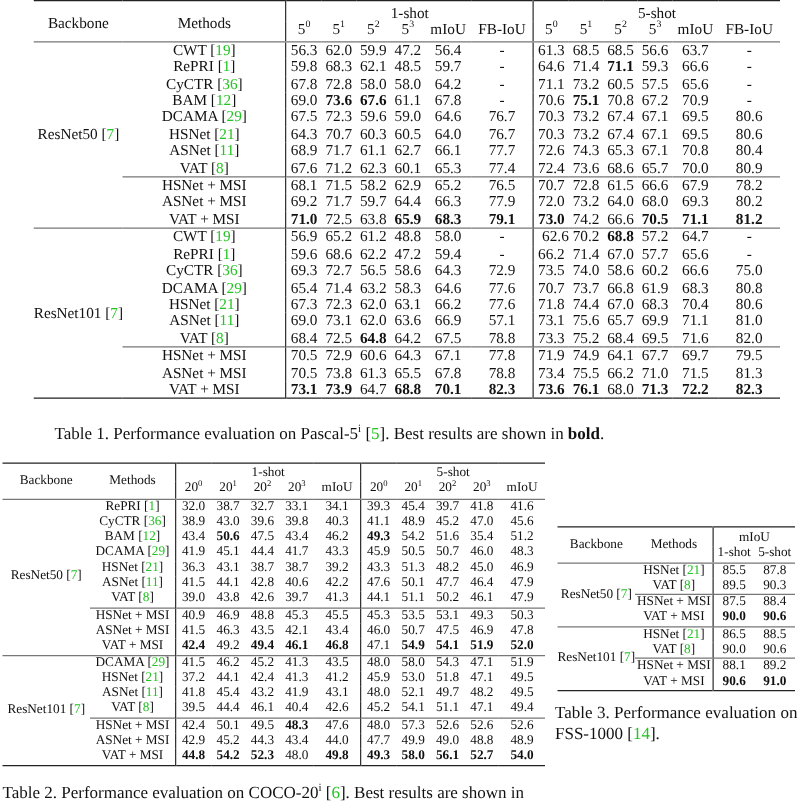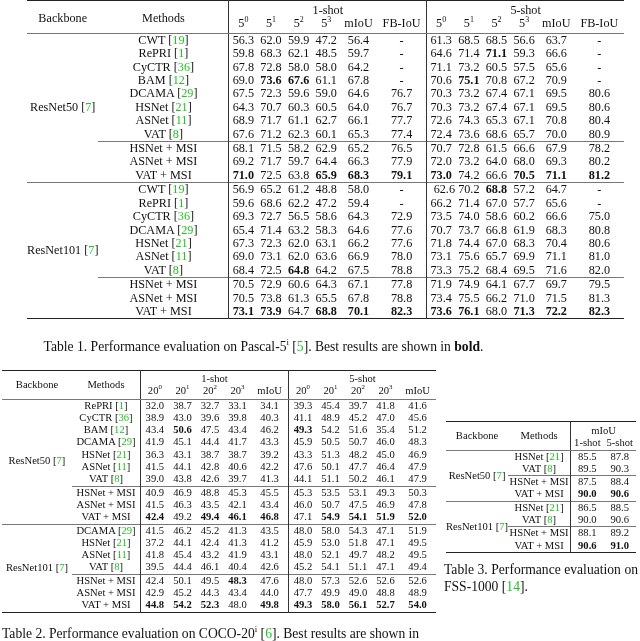--- a/index.html
+++ b/index.html
@@ -311,21 +311,21 @@
           <td>70.4</td>
           <td>80.6</td>
         </tr>
         <tr>
           <td><span>ASNet</span> [<span class="cite">11</span>]</td>
           <td class="vl">69.0</td>
           <td>73.1</td>
           <td>62.0</td>
           <td>63.6</td>
           <td>66.9</td>
-          <td>78.0</td>
+          <td>57.1</td>
           <td class="vl">73.1</td>
           <td>75.6</td>
           <td>65.7</td>
           <td>69.9</td>
           <td>71.1</td>
           <td>81.0</td>
         </tr>
         <tr>
           <td><span>VAT</span> [<span class="cite">8</span>]</td>
           <td class="vl">68.4</td>

